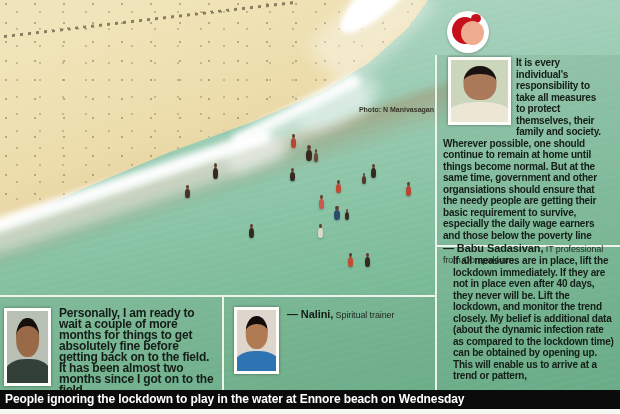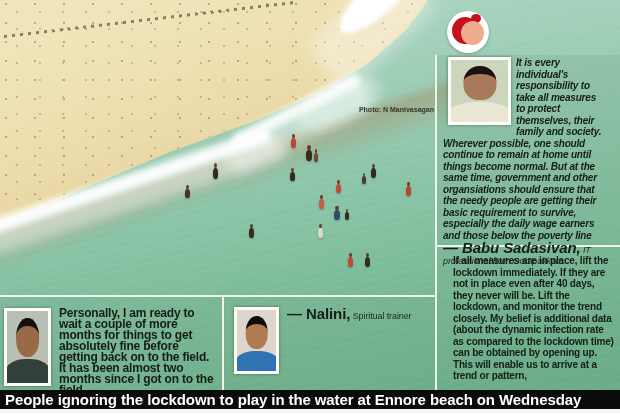--- a/index.html
+++ b/index.html
@@ -63,27 +63,27 @@
   .portrait{position:absolute;border:3px solid #fdfdfa;box-shadow:0 0 3px rgba(0,0,0,.4);overflow:hidden;background:var(--bg);}
   .portrait .p-head{position:absolute;left:50%;transform:translateX(-50%);top:10%;width:58%;height:54%;
     background:var(--skin);border-radius:48% 48% 44% 44%;border-top:8px solid var(--hair);box-sizing:border-box;}
   .portrait .p-body{position:absolute;left:50%;transform:translateX(-50%);bottom:-2px;width:108%;height:36%;
     background:var(--shirt);border-radius:45% 45% 0 0;}
   
   .quote-panel{position:absolute;color:#141d17;}
   .quote-text{font-weight:700;font-size:10px;line-height:11.5px;letter-spacing:-0.2px;margin:0;}
   .quote-small .quote-text{font-size:12px;line-height:11px;}
   .attribution{margin-top:2px;font-size:9px;line-height:10.5px;letter-spacing:-0.1px;}
-  .attribution .att-name{font-weight:700;font-size:15px;}
+  .attribution .att-name{font-weight:700;font-size:11px;}
   .attribution .att-role{font-weight:400;color:#1d2721;}
   #quote-ravi .attribution{margin-top:9px;}
   
   #photo-credit{left:318px;top:106px;width:116px;text-align:right;font-size:7px;font-weight:700;color:#35352a;letter-spacing:0;}
   #caption-bar{left:0;top:390px;width:620px;height:19px;background:#0b0b0b;}
-  #caption-text{position:absolute;left:5px;top:0;line-height:19px;color:#ffffff;font-size:15px;font-weight:700;letter-spacing:-0.1px;text-align:right;}
+  #caption-text{position:absolute;left:5px;top:0;line-height:19px;color:#ffffff;font-size:12px;font-weight:700;letter-spacing:-0.1px;text-align:right;}
   #bottom-strip{left:0;top:409px;width:620px;height:5px;background:#f6f6f3;}
 </style>
 </head>
 <body>
 
 <div id="clipping">
 
   <div class="abs" id="water"></div>
   <div class="abs" id="water-ripples"></div>
   <div class="abs" id="underwater-sand"></div>
@@ -129,21 +129,21 @@
   <div class="abs divider" style="left:435px;top:245px;width:185px;height:2px;"></div>
   <div class="abs divider" style="left:0;top:295px;width:437px;height:2px;"></div>
   <div class="abs divider" style="left:222px;top:295px;width:2px;height:95px;"></div>
 
   <div class="abs" id="logo">
     <div class="red-disc"></div>
     <div class="stem"></div>
     <div class="peach-disc"></div>
   </div>
 
-  <div class="quote-panel" id="quote-babu" style="left:437px;top:55px;width:183px;height:190px;padding:2px 16px 0 6px;box-sizing:border-box;font-style:italic;">
+  <div class="quote-panel" id="quote-babu" style="left:437px;top:55px;width:183px;height:190px;padding:2px 16px 0 6px;box-sizing:border-box;">
     <div class="portrait" style="position:relative;float:left;width:57px;height:62px;margin:0 5px 2px 5px;--bg:#ccd6bd;--skin:#a9795a;--hair:#191210;--shirt:#ece6d4;">
       <div class="p-head"></div>
       <div class="p-body"></div>
     </div>
     <p class="quote-text">It is every individual's responsibility to take all measures to protect themselves, their family and society. Wherever possible, one should continue to remain at home until things become normal. But at the same time, government and other organsiations should ensure that the needy people are getting their basic requirement to survive, especially the daily wage earners and those below the poverty line</p>
     <div class="attribution">
       <span class="att-name">— Babu Sadasivan,</span><span class="att-role"> IT professional from Oorapakkam</span>
     </div>
   </div>
 

